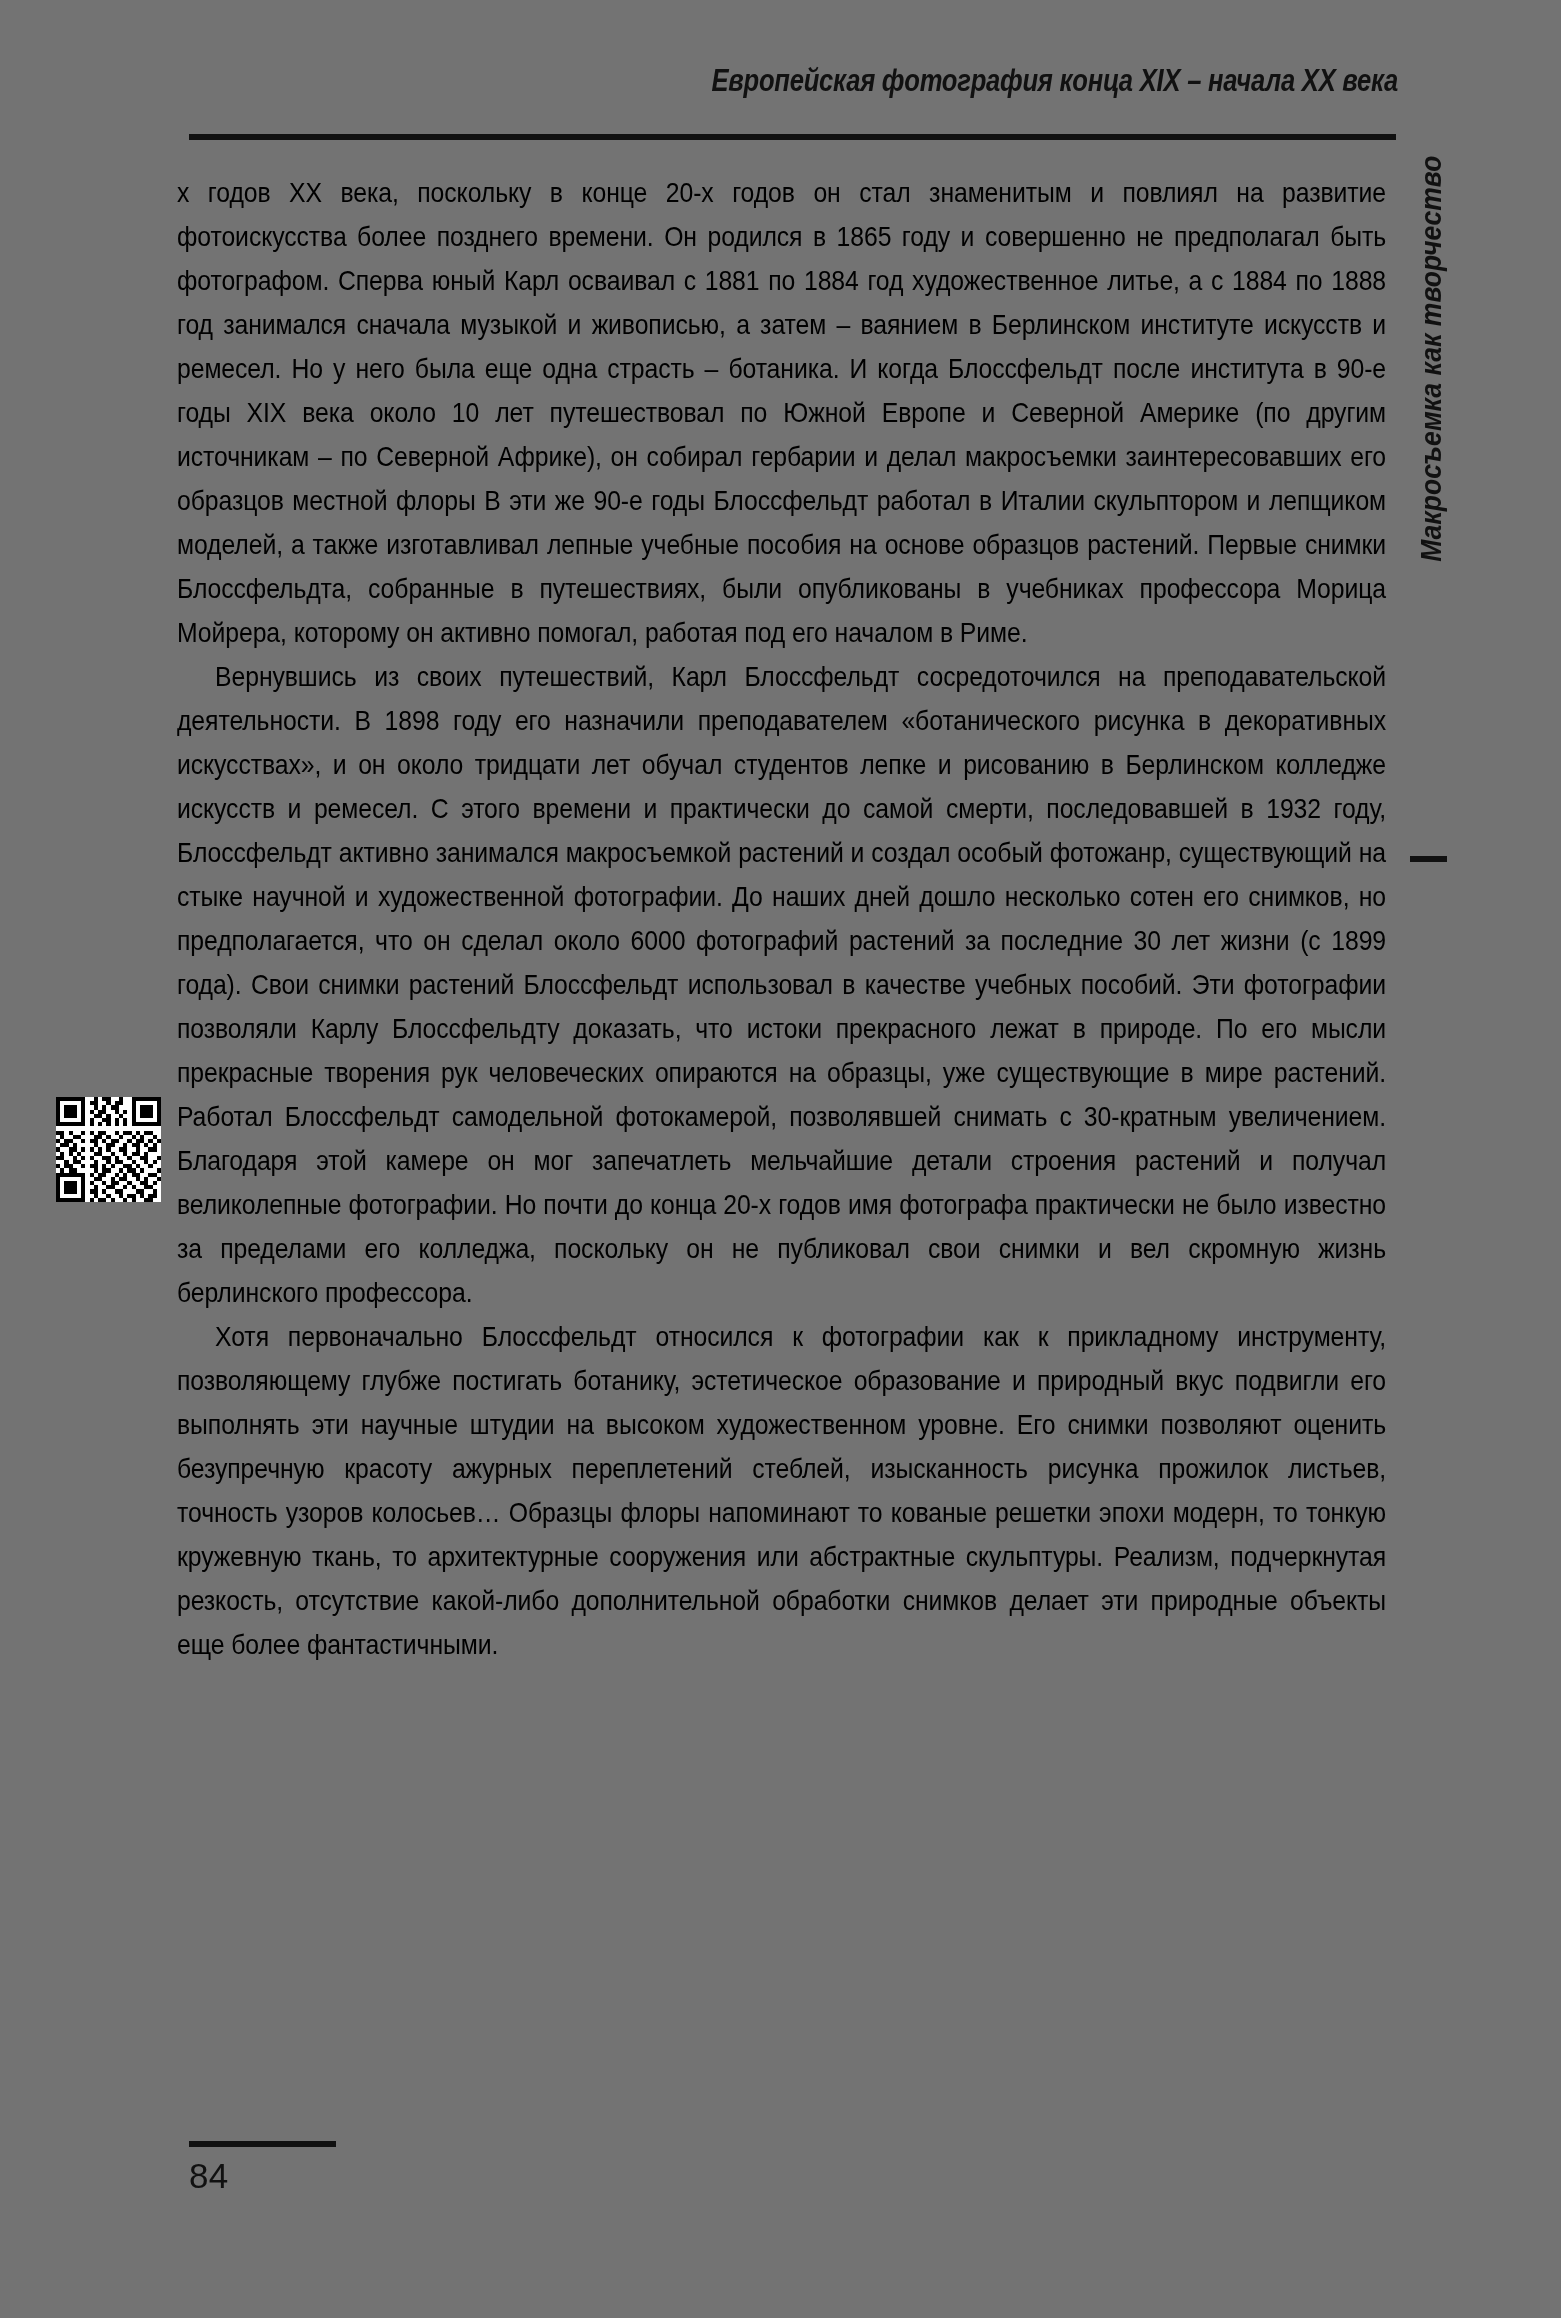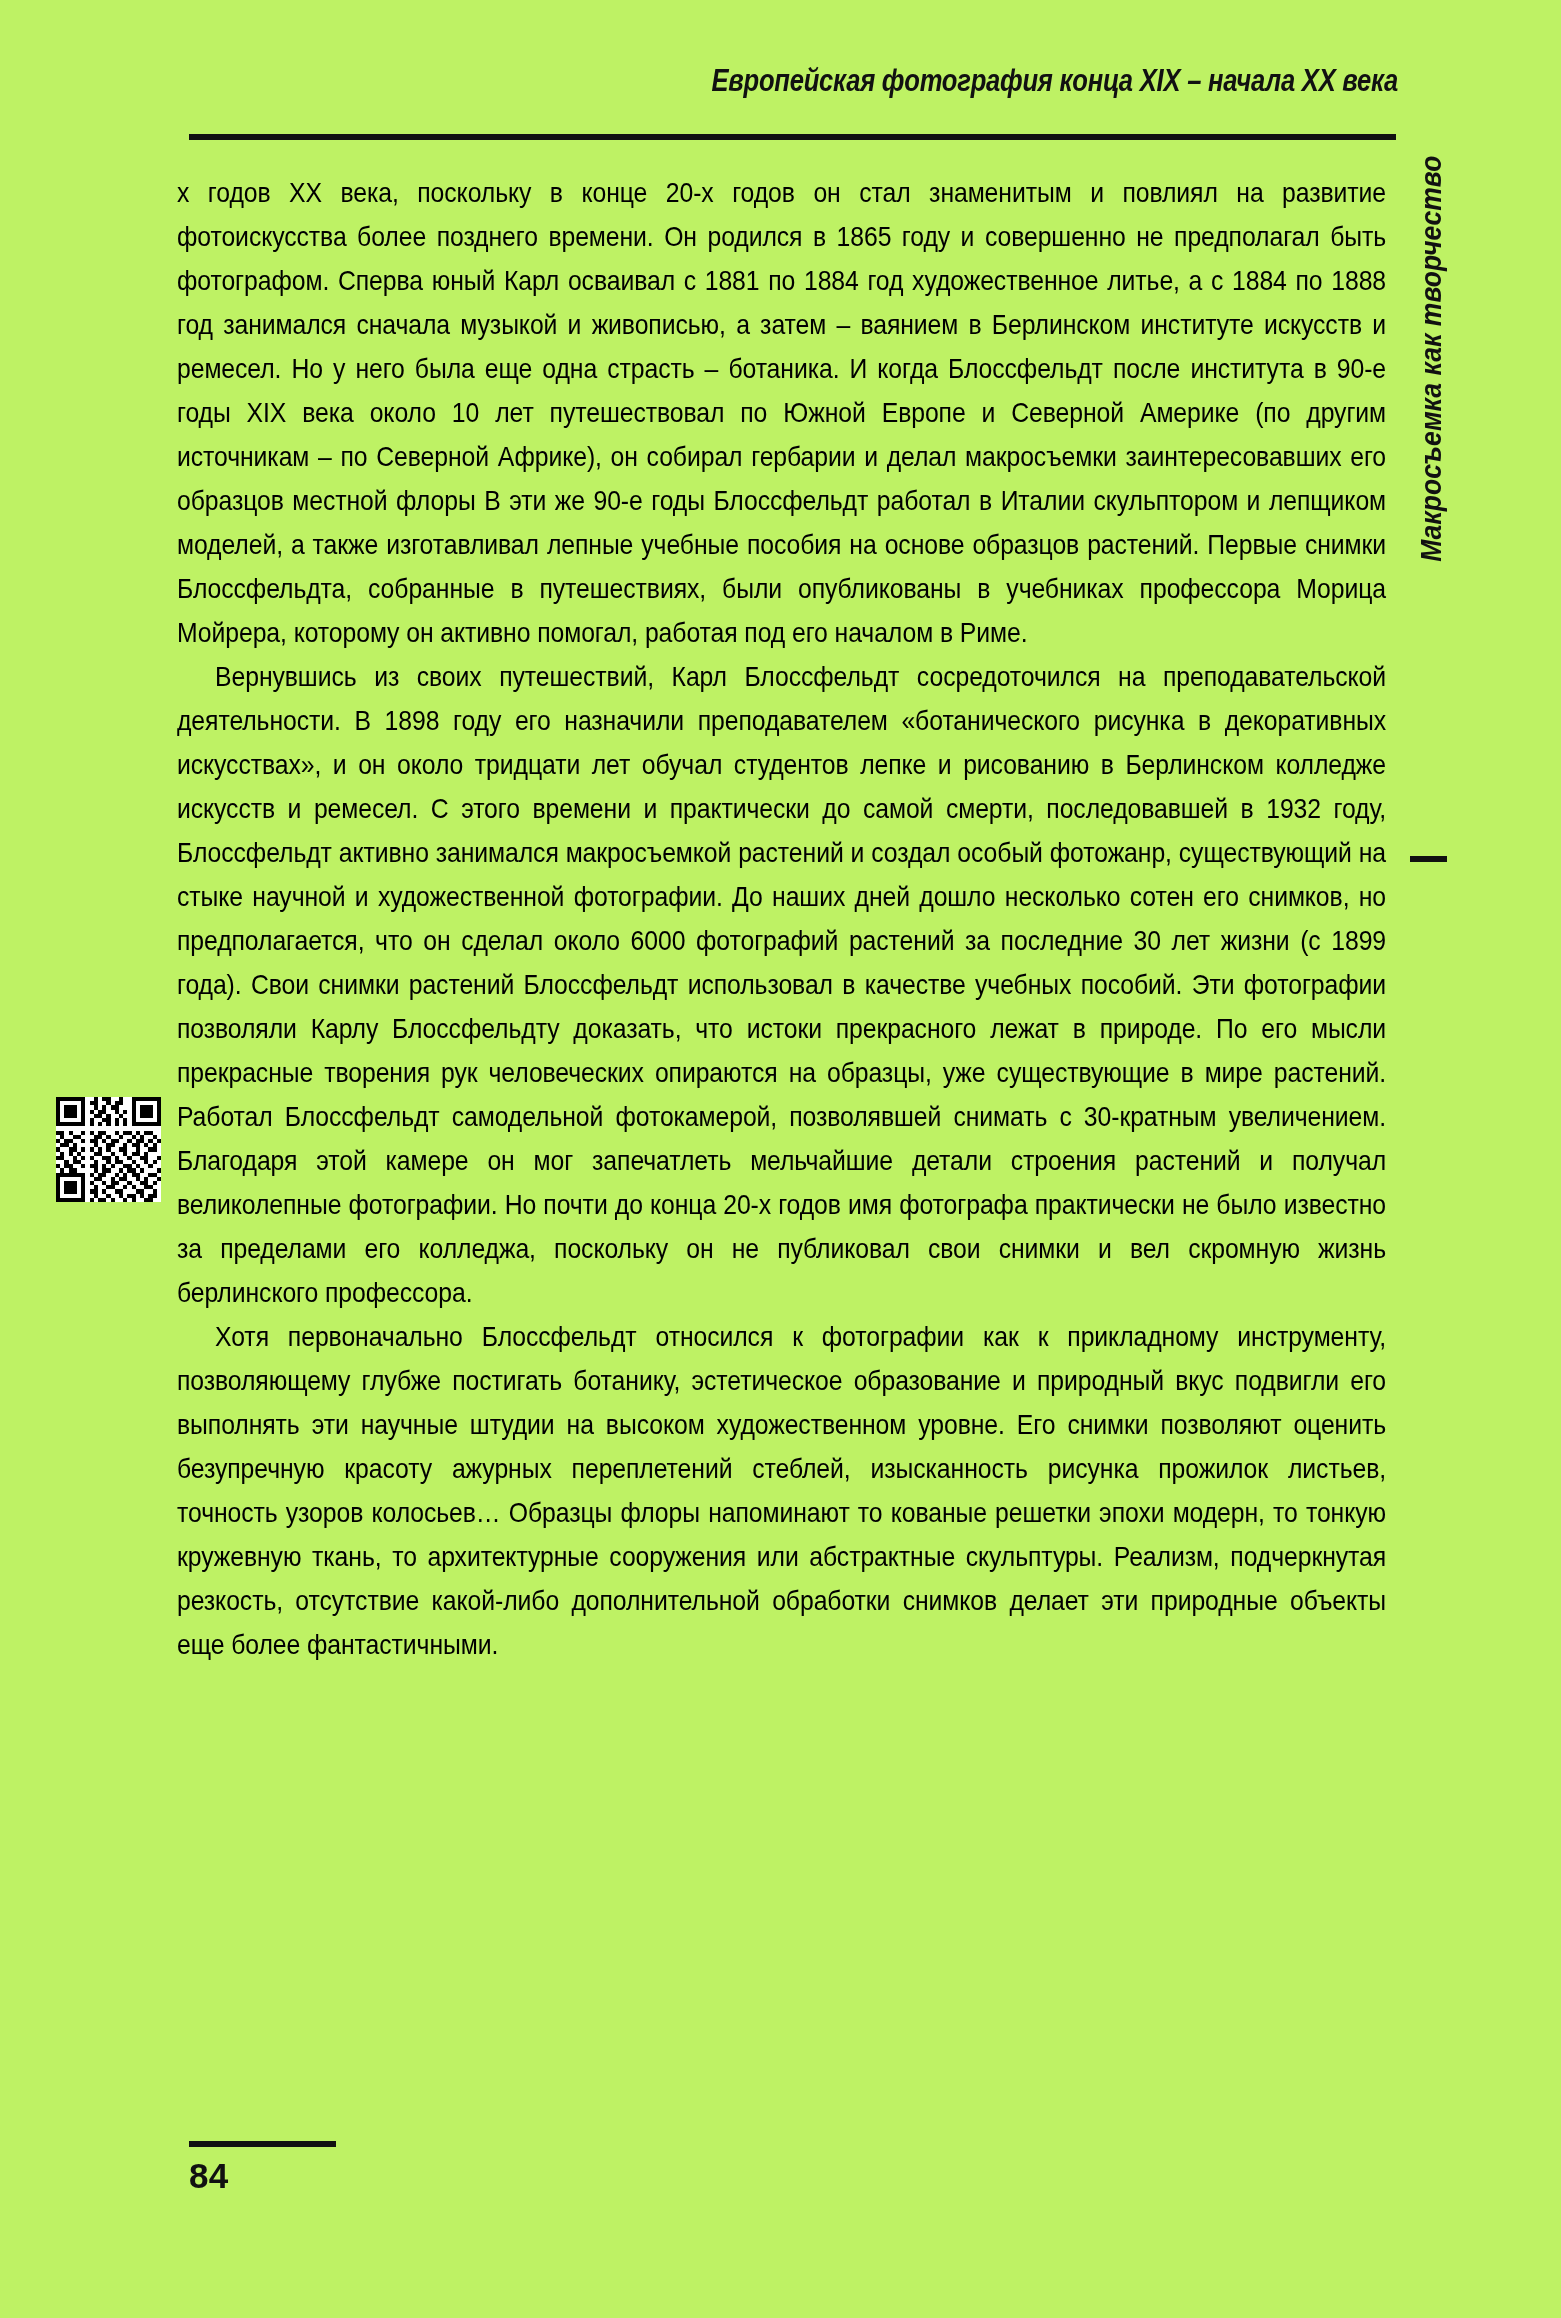--- a/index.html
+++ b/index.html
@@ -13,21 +13,21 @@
     height: 2319px;
     position: relative;
     font-family: "Liberation Sans", sans-serif;
     color: #000000;
     overflow: hidden;
   }
 
   .page {
     position: absolute;
     inset: 0;
-    background: #bef264;
+    background: #737373;
   }
 
   
   .running-head {
     position: absolute;
     left: 192px;
     top: 62px;
     width: 1206px;
     text-align: right;
     font-family: "Liberation Sans", sans-serif;
@@ -125,21 +125,21 @@
     width: 147px;
     height: 6.4px;
     background: #111;
   }
   .page-number {
     position: absolute;
     left: 189px;
     top: 2156px;
     font-family: "Liberation Sans", sans-serif;
     font-size: 35px;
-    font-weight: 700;
+    font-weight: 400;
     color: #111;
     letter-spacing: 0.4px;
   }
 
   
   .qr {
     position: absolute;
     left: 56px;
     top: 1091px;
     width: 105px;

